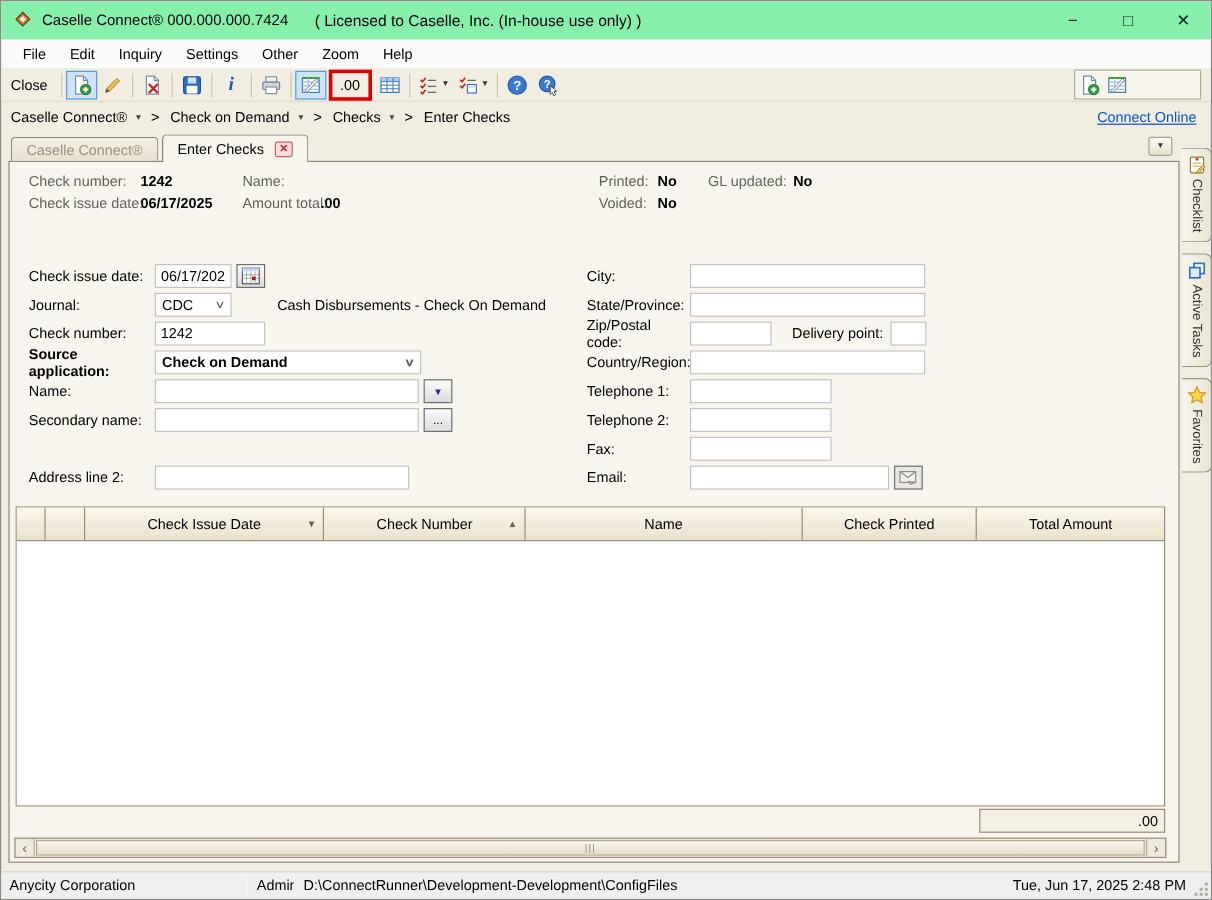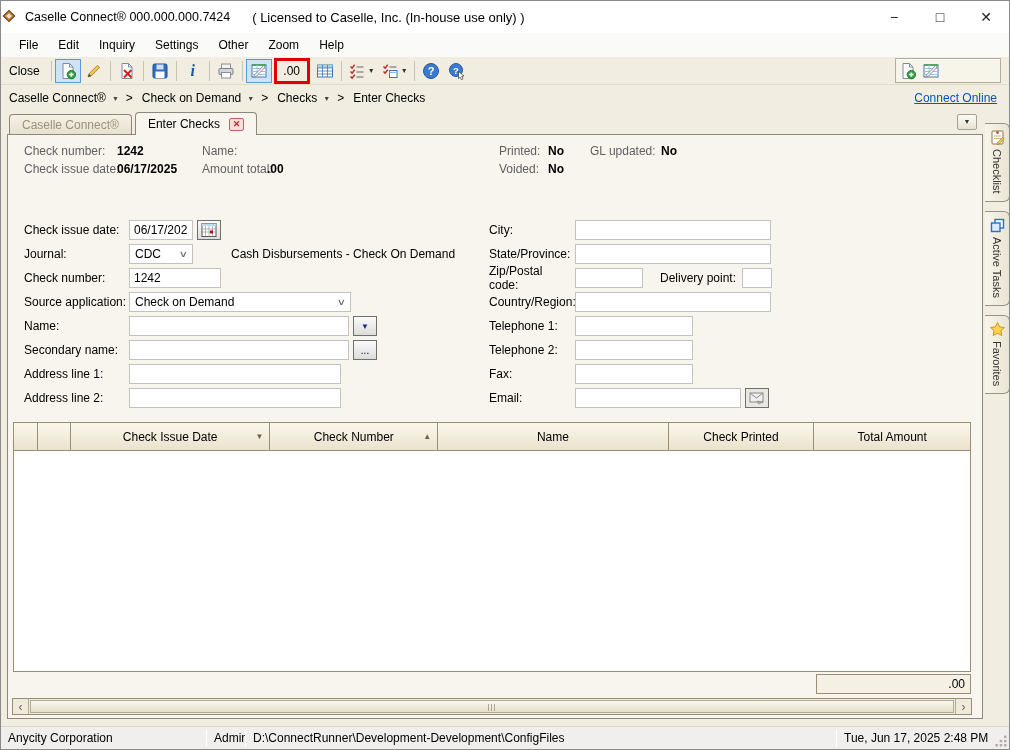--- a/index.html
+++ b/index.html
@@ -1,21 +1,21 @@
 <!DOCTYPE html>
 <html><head>
 <meta charset="utf-8">
 <style>
   * { box-sizing: border-box; margin:0; padding:0; }
   html,body { width:1010px; height:750px; }
   body { font-family:"Liberation Sans", sans-serif; font-size:12px; color:#000; background:#d4d0c8; }
   .window { position:relative; width:1010px; height:750px; background:#f1eee1; border:1px solid #8a8a8a; overflow:hidden; }
 
   
-  .titlebar { position:absolute; top:0; left:0; right:0; height:32px; background:#ffffff; display:flex; align-items:center; }
+  .titlebar { position:absolute; top:0; left:0; right:0; height:32px; background:#86efac; display:flex; align-items:center; padding-left:10px; }
   .title-text { font-size:12.5px; margin-left:8px; }
   .license-text { font-size:13px; margin-left:22px; }
   .win-controls { margin-left:auto; display:flex; height:100%; }
   .win-btn { width:46px; display:flex; align-items:center; justify-content:center; font-size:14px; color:#222; cursor:default; }
 
   
   .menubar { position:absolute; top:32px; left:0; right:0; height:24px; background:#fafaf8; display:flex; align-items:center; padding-left:8px; }
   .menu-item { padding:4px 10px; }
 
   
@@ -336,44 +336,40 @@
       <div class="combo" style="width:64px;">
         <span>CDC</span>
         <span class="chev">∨</span>
       </div>
       <span style="margin-left:38px;">Cash Disbursements - Check On Demand</span>
     </div>
     <div class="form-row" style="left:16px; top:132px;">
       <span class="flabel" style="width:105px;">Check number:</span>
       <input class="tin" style="width: 92px;" value="1242">
     </div>
-    <div class="form-row" style="left:16px; top:156px;">
+    <div class="form-row" style="left:16px; top:156px;font-weight:bold;">
       <span class="flabel" style="width:105px;">Source application:</span>
       <div class="combo" style="width:222px;">
         <span>Check on Demand</span>
         <span class="chev">∨</span>
       </div>
     </div>
     <div class="form-row" style="left:16px; top:180px;">
       <span class="flabel" style="width:105px;">Name:</span>
       <input class="tin" style="width: 220px;" value="">
       <span class="fbtn" style="width:24px;">
           <span class="caret-navy">▼</span>
         </span>
     </div>
     <div class="form-row" style="left:16px; top:204px;">
       <span class="flabel" style="width:105px;">Secondary name:</span>
       <input class="tin" style="width: 220px;" value="">
       <span class="fbtn" style="width:24px; font-size:10px;">
           <span>...</span>
         </span>
-    </div>
-    <div class="form-row" style="left:16px; top:228px;">
-      <span class="flabel" style="width:105px;">Address line 1:</span>
-      <input class="tin" style="width: 212px;" value="">
     </div>
     <div class="form-row" style="left:16px; top:252px;align-items:center;">
       <span class="flabel" style="width:105px;">Address line 2:</span>
       <input class="tin" style="width: 212px;" value="">
     </div>
 
     <div class="form-row" style="left:481px; top:84px;">
       <span class="flabel" style="width:86px;">City:</span>
       <input class="tin" style="width: 196px;" value="">
     </div>

